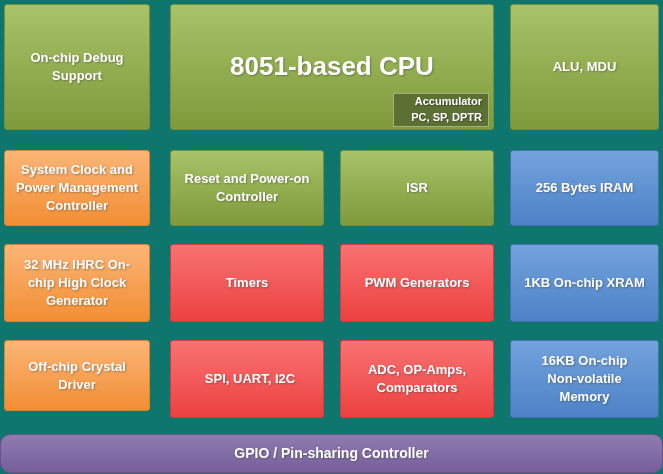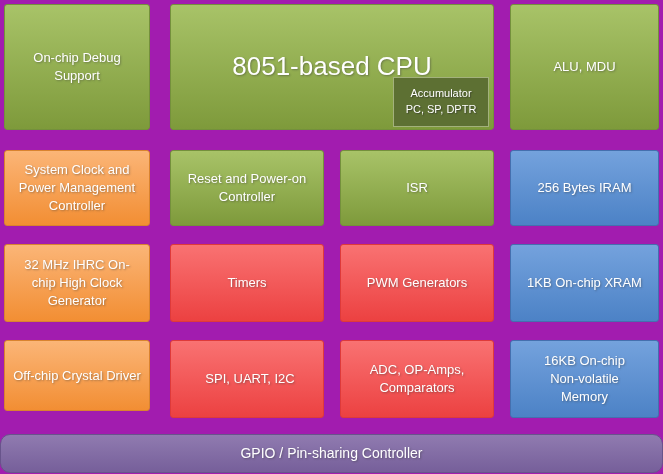--- a/index.html
+++ b/index.html
@@ -9,22 +9,23 @@
   }
   body {
     width: 663px;
     height: 474px;
     font-family: "Liberation Sans", sans-serif;
   }
   .canvas {
     position: relative;
     width: 663px;
     height: 474px;
-    background: #a21caf;
+    background: #0f766e;
     overflow: hidden;
+    font-weight: bold;
   }
   .block {
     position: absolute;
     box-sizing: border-box;
     display: flex;
     align-items: center;
     justify-content: center;
     text-align: center;
     color: #ffffff;
     font-size: 13px;
@@ -60,22 +61,22 @@
     position: absolute;
     right: 4px;
     bottom: 2px;
     width: 96px;
     box-sizing: border-box;
     background: #5d7033;
     border: 1px solid #a3b17c;
     color: #ffffff;
     font-size: 11px;
     line-height: 1.45;
-    text-align: center;
-    padding: 8px 6px;
+    text-align: right;
+    padding: 0 6px;
     text-shadow: 1px 1px 1px rgba(40,40,40,0.5);
   }
   .narrow {
     max-width: 104px;
   }
   .gpio-label {
     font-size: 14px;
   }
 </style>
 </head>

